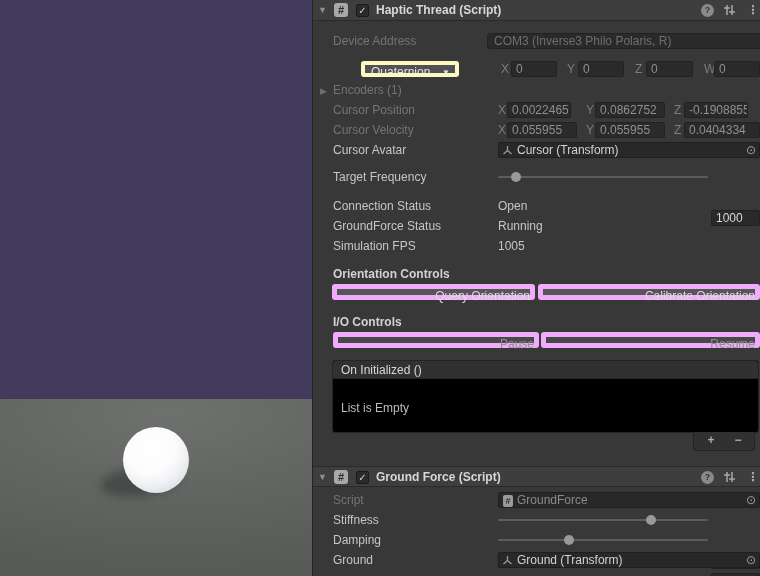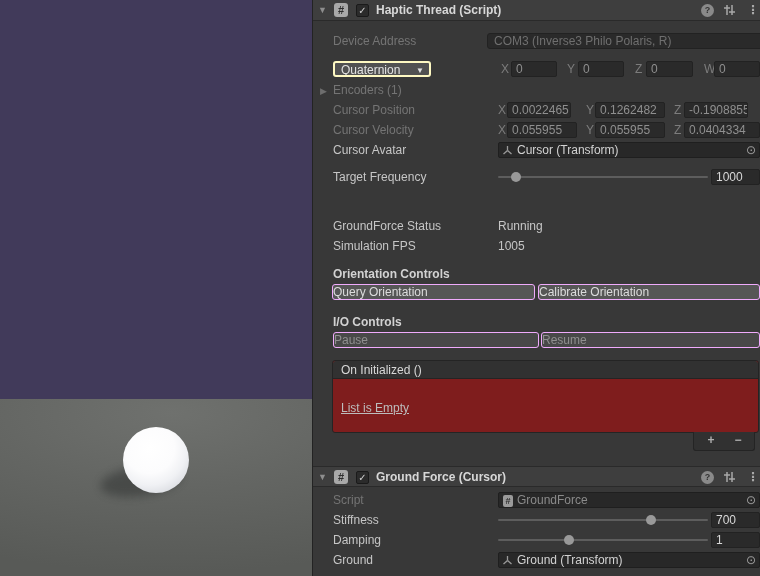--- a/index.html
+++ b/index.html
@@ -54,59 +54,59 @@
   .row { position:absolute; left:0; width:448px; height:16px; }
   .lbl { position:absolute; left:20px; top:0; line-height:16px; color:#C6C6C6; white-space:nowrap; }
   .lbl.dis { color:#747474; }
   .lbl.bold { font-weight:bold; color:#D2D2D2; }
   .val-text { position:absolute; left:185px; top:0; line-height:16px; color:#C6C6C6; }
   .field {
     position:absolute; top:0; height:16px; background:#2A2A2A; border:1px solid #222222;
     border-radius:2px; color:#8F8F8F; line-height:14px; padding:0 4px; white-space:nowrap;
     overflow:hidden;
   }
-  .field.en { color:#D8D8D8; }
+  .field.en { color:#D8D8D8;margin-top:41px; }
   .axis-lbl { position:absolute; top:0; line-height:16px; color:#7C7C7C; }
   .dropdown {
     position:absolute; top:0; height:16px; border-radius:3px; line-height:15px;
     padding:0 16px 0 6px; white-space:nowrap; overflow:hidden; cursor:pointer;
   }
   .dropdown .dd-arrow { position:absolute; right:5px; top:0; font-size:8px; line-height:16px; }
   .dd-dis { background:#2A2A2A; border:1px solid #222; color:#6F6F6F; }
-  .dd-en  { background:#515151; border:2px solid #fef9c3; color:#E2E2E2; }
+  .dd-en  { background:#515151; border:4px solid #fef9c3; color:#E2E2E2;margin-left:28px; }
   .objfield {
     position:absolute; left:185px; top:0; width:262px; height:16px; background:#282828;
     border:1px solid #1F1F1F; border-radius:2px; line-height:14px; cursor:pointer;
   }
   .objfield .obj-txt { position:absolute; left:18px; top:0; line-height:15px; color:#D2D2D2; white-space:nowrap; }
   .objfield.dis .obj-txt { color:#8A8A8A; }
   .objfield .picker { position:absolute; right:3px; top:0; line-height:15px; color:#9E9E9E; font-size:12px; cursor:pointer; }
   .obj-ic { position:absolute; left:3px; top:2px; }
   .mini-script {
     position:absolute; left:4px; top:2px; width:10px; height:12px; border-radius:2px;
     background:#9A9A9A; color:#2E2E2E; font-size:9px; font-weight:bold; text-align:center; line-height:12px;
   }
   .track { position:absolute; left:185px; top:7px; width:210px; height:2px; background:#5D5D5D; border-radius:1px; }
   .knob { position:absolute; top:3px; width:10px; height:10px; border-radius:50%; background:#999999; cursor:pointer; }
   .slider-val { left:398px; width:49px; }
   .btn {
-    position:absolute; top:0; height:16px; background:#565656; border:1px solid #f0abfc;
-    border-radius:3px; color:#DCDCDC; text-align:left; line-height:14px; cursor:pointer;
+    position:absolute; top:0; height:16px; background:#565656; border:5px solid #f0abfc;
+    border-radius:3px; color:#DCDCDC; text-align:right; line-height:14px; cursor:pointer;
   }
   .btn.dis { background:#484848; color:#8F8F8F; }
   .event-box {
     position:absolute; left:19px; top:360px; width:427px; height:73px;
-    background:#7f1d1d; border:1px solid #242424; border-radius:3px;
+    background:#000000; border:1px solid #242424; border-radius:3px;
   }
   .event-header {
     position:absolute; left:0; top:0; width:100%; height:18px; background:#313131;
     border-bottom:1px solid #242424; border-radius:3px 3px 0 0;
     line-height:18px; padding-left:8px; color:#D8D8D8;
   }
-  .event-empty { position:absolute; left:8px; top:40px; color:#BDBDBD;text-decoration:underline; }
+  .event-empty { position:absolute; left:8px; top:40px; color:#BDBDBD; }
   .event-footer {
     position:absolute; left:380px; top:432px; width:62px; height:19px;
     background:#313131; border:1px solid #242424; border-top:none; border-radius:0 0 3px 3px;
   }
   .ef-btn { position:absolute; top:0; width:24px; text-align:center; line-height:17px;
             color:#AFAFAF; font-weight:bold; cursor:pointer; }
 </style>
 </head>
 <body>
 
@@ -165,21 +165,21 @@
     <div class="row" style="top:82px">
       <span class="fold" style="left:7px;top:4px;color:#6E6E6E">▶</span>
       <span class="lbl dis">Encoders (1)</span>
     </div>
 
     <div class="row" style="top:102px">
       <span class="lbl dis">Cursor Position</span>
       <span class="axis-lbl" style="left:185px">X</span>
       <div class="field" style="left:194px;width:64px">0.0022465</div>
       <span class="axis-lbl" style="left:273px">Y</span>
-      <div class="field" style="left:282px;width:70px">0.1262482</div>
+      <div class="field" style="left:282px;width:70px">0.0862752</div>
       <span class="axis-lbl" style="left:361px">Z</span>
       <div class="field" style="left:371px;width:64px">-0.1908855</div>
     </div>
 
     <div class="row" style="top:122px">
       <span class="lbl dis">Cursor Velocity</span>
       <span class="axis-lbl" style="left:185px">X</span>
       <div class="field" style="left:194px;width:70px">0.055955</div>
       <span class="axis-lbl" style="left:273px">Y</span>
       <div class="field" style="left:282px;width:70px">0.055955</div>
@@ -204,20 +204,24 @@
       </div>
     </div>
 
     <div class="row" style="top:169px">
       <span class="lbl">Target Frequency</span>
       <div class="track"></div>
       <div class="knob" style="left:198px"></div>
       <div class="field en slider-val">1000</div>
     </div>
 
+    <div class="row" style="top:198px">
+      <span class="lbl">Connection Status</span>
+      <span class="val-text">Open</span>
+    </div>
     <div class="row" style="top:218px">
       <span class="lbl">GroundForce Status</span>
       <span class="val-text">Running</span>
     </div>
     <div class="row" style="top:238px">
       <span class="lbl">Simulation FPS</span>
       <span class="val-text">1005</span>
     </div>
 
     <div class="row" style="top:266px">
@@ -242,21 +246,21 @@
     </div>
     <div class="event-footer">
       <span class="ef-btn" style="left:5px">+</span>
       <span class="ef-btn" style="left:32px">−</span>
     </div>
 
     <div class="comp-header" style="top:466px;border-top:1px solid #2A2A2A">
       <span class="fold">▼</span>
       <span class="script-badge">#</span>
       <span class="checkbox">✓</span>
-      <span class="comp-title">Ground Force (Cursor)</span>
+      <span class="comp-title">Ground Force (Script)</span>
       <span class="hicon help-ic" style="left:388px">?</span>
       <span class="hicon" style="left:409px;top:3px">
         <svg width="14" height="14" viewBox="0 0 14 14">
             <g stroke="#A8A8A8" stroke-width="1.5" fill="none">
               <line x1="5" y1="2" x2="5" y2="12"></line>
               <line x1="2" y1="5" x2="8" y2="5"></line>
               <line x1="10" y1="2" x2="10" y2="12"></line>
               <line x1="7" y1="9" x2="13" y2="9"></line>
             </g>
           </svg>

